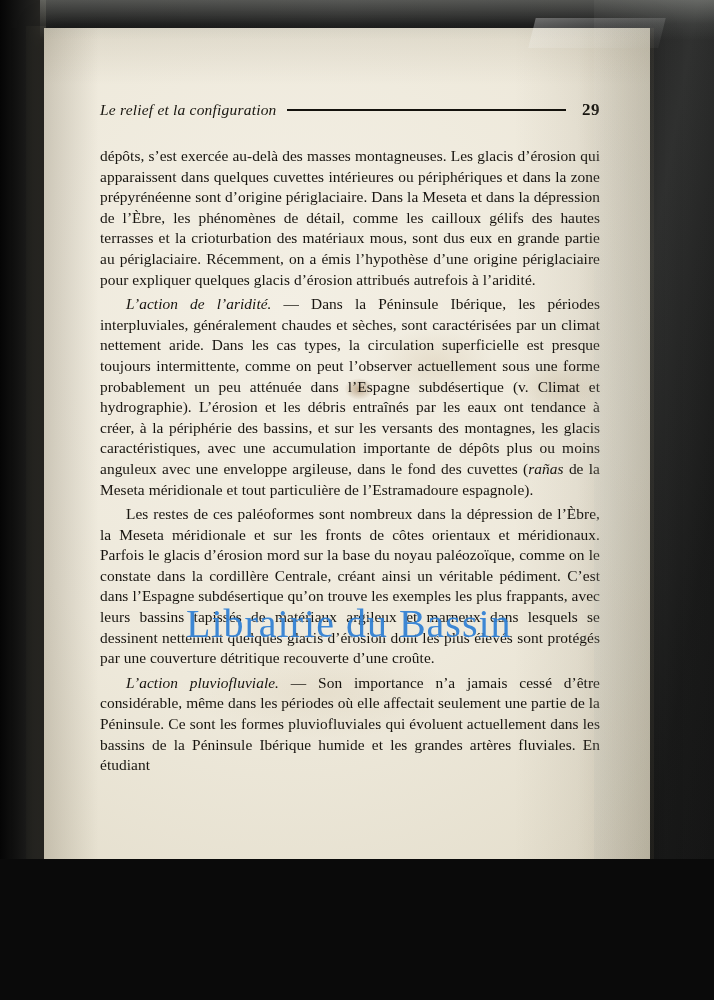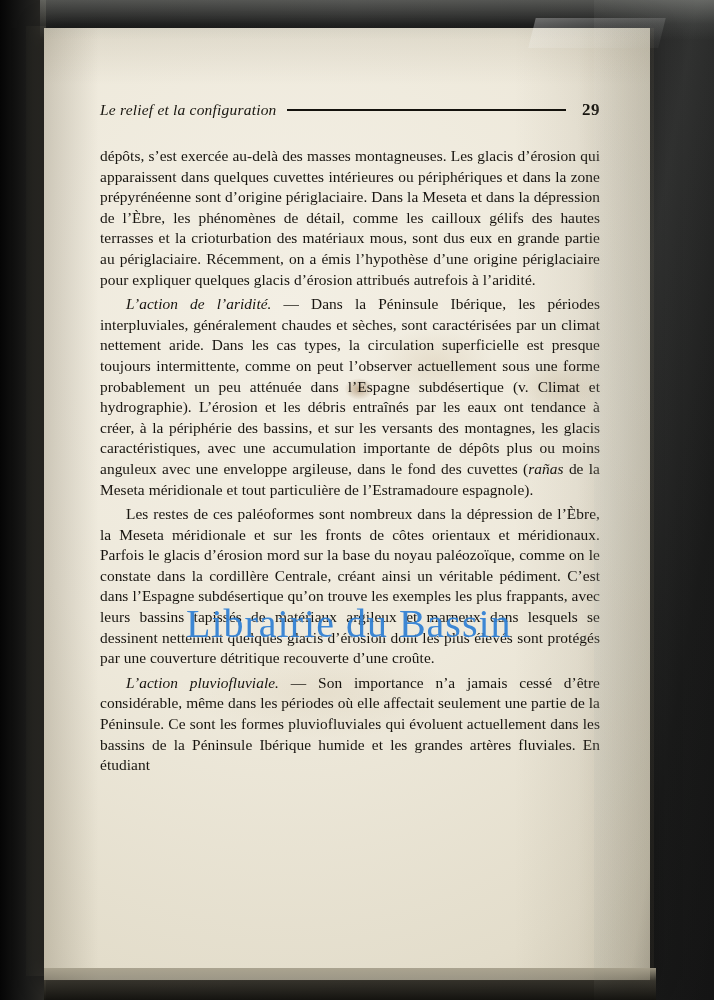--- a/index.html
+++ b/index.html
@@ -3,21 +3,21 @@
 <meta charset="utf-8">
 <style>
   html, body {
     margin: 0;
     padding: 0;
     background: #0a0a0a;
   }
   #page {
     position: relative;
     width: 714px;
-    height: 1000px;
+    height: 859px;
     overflow: hidden;
     background: #bef264;
     font-family: "Liberation Serif", serif;
   }
   
   .surround {
     position: absolute;
     inset: 0;
     background:
       linear-gradient(100deg, #101010 0%, #191919 40%, #0d0d0d 100%);

